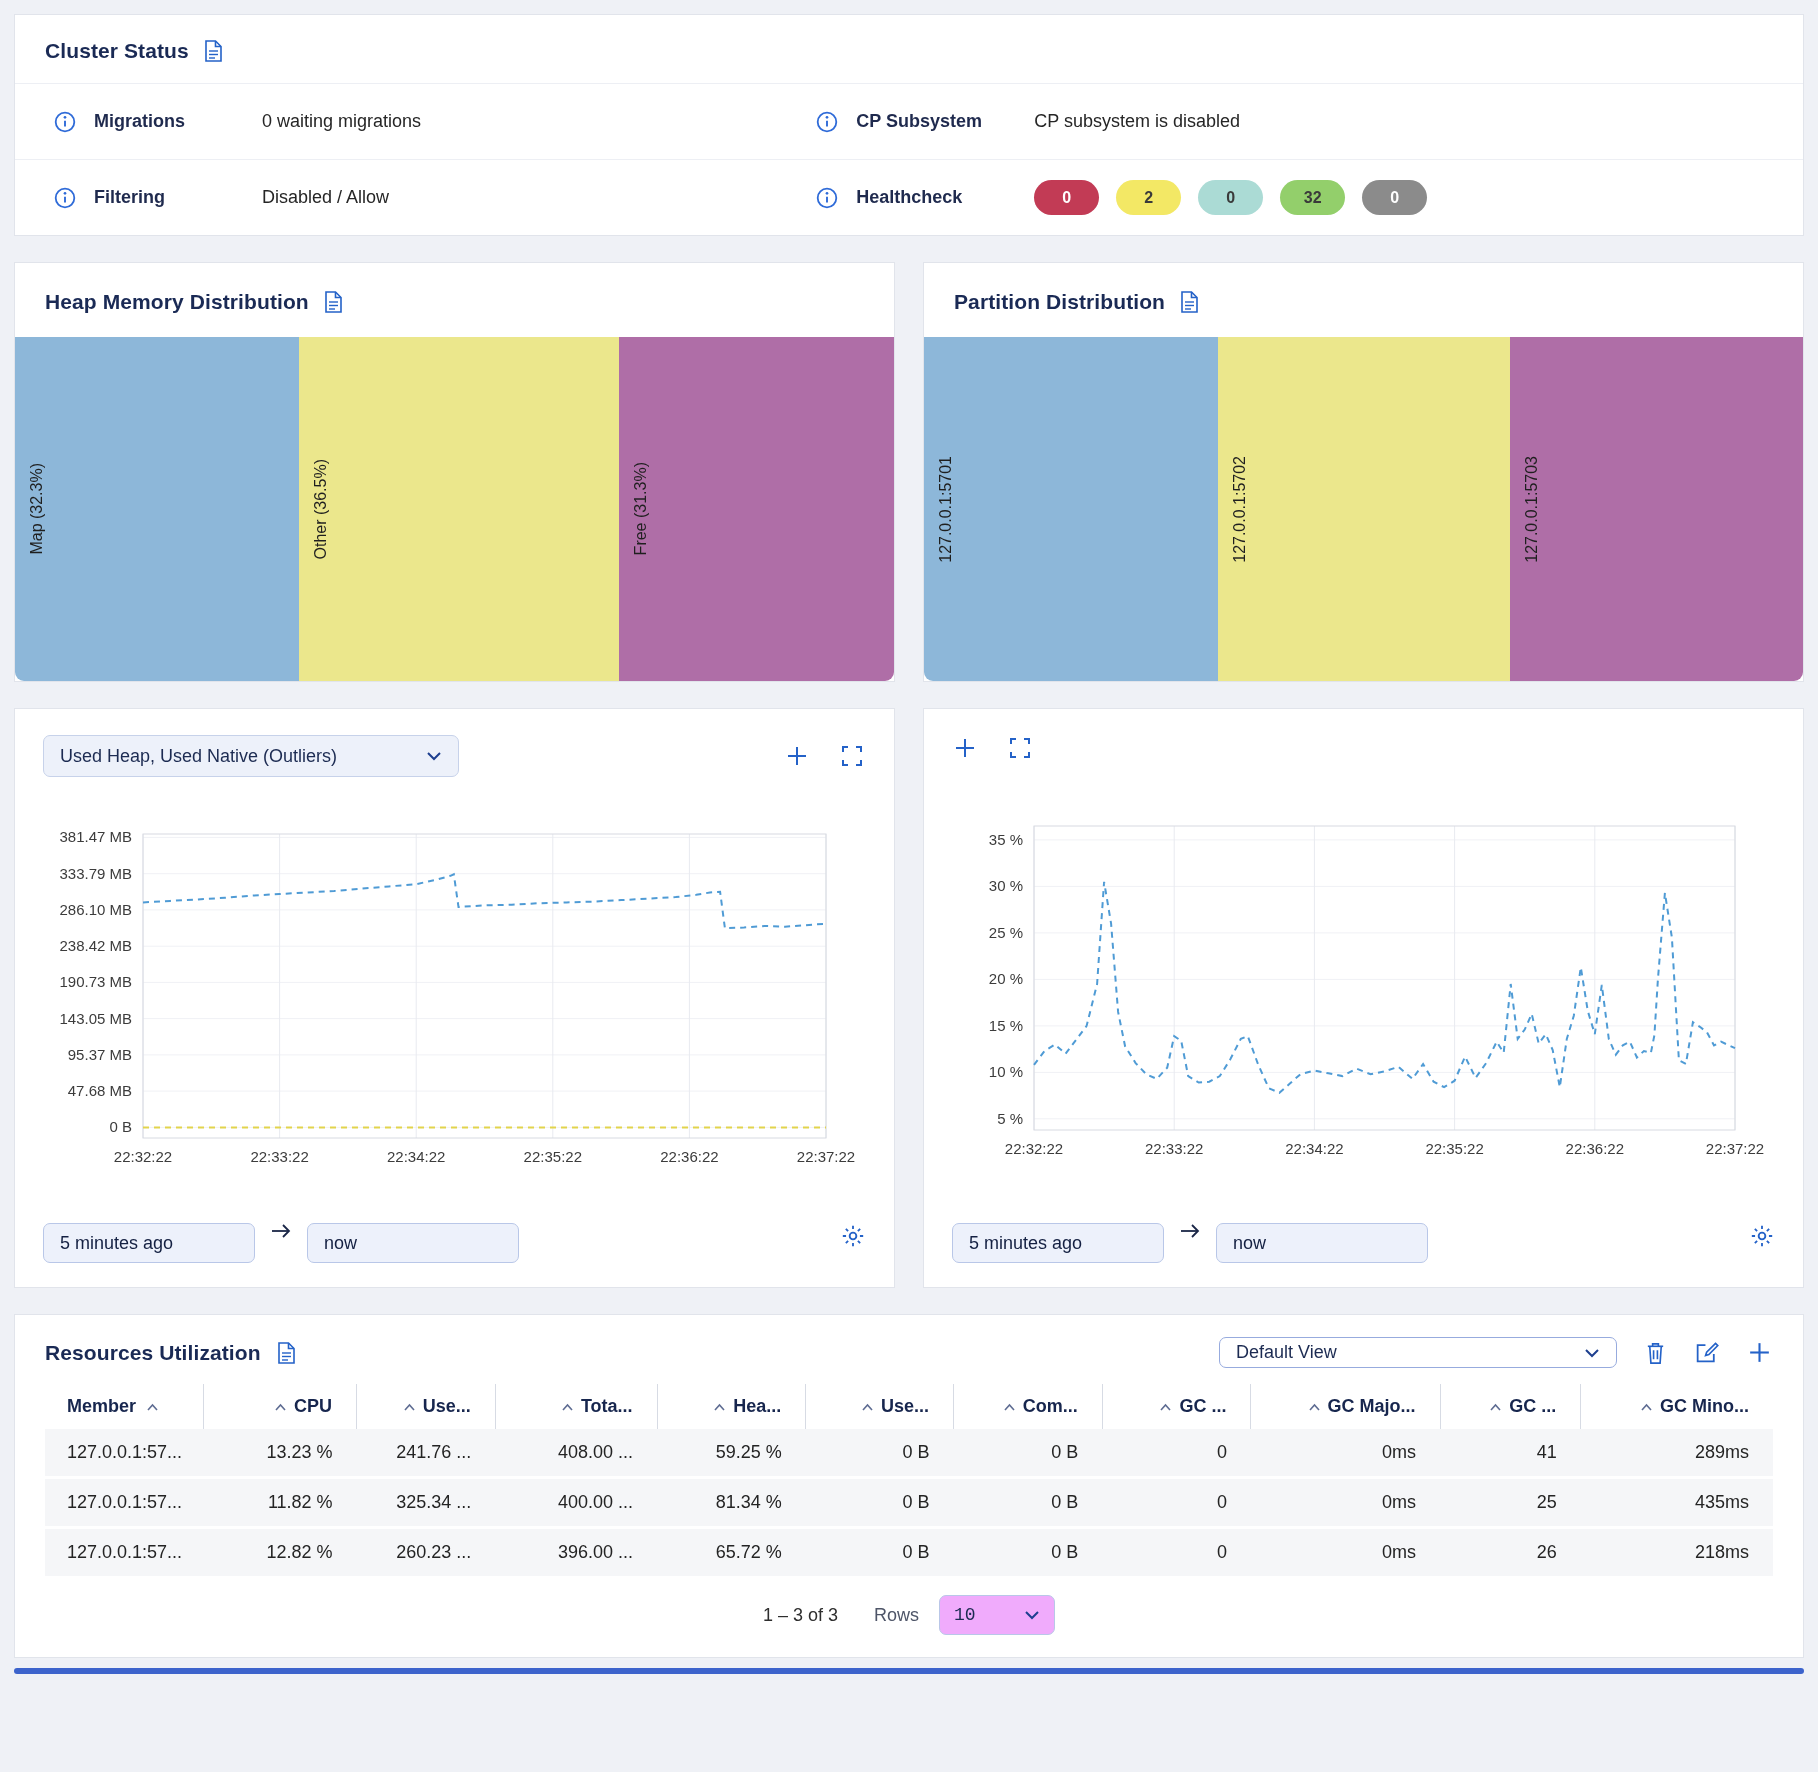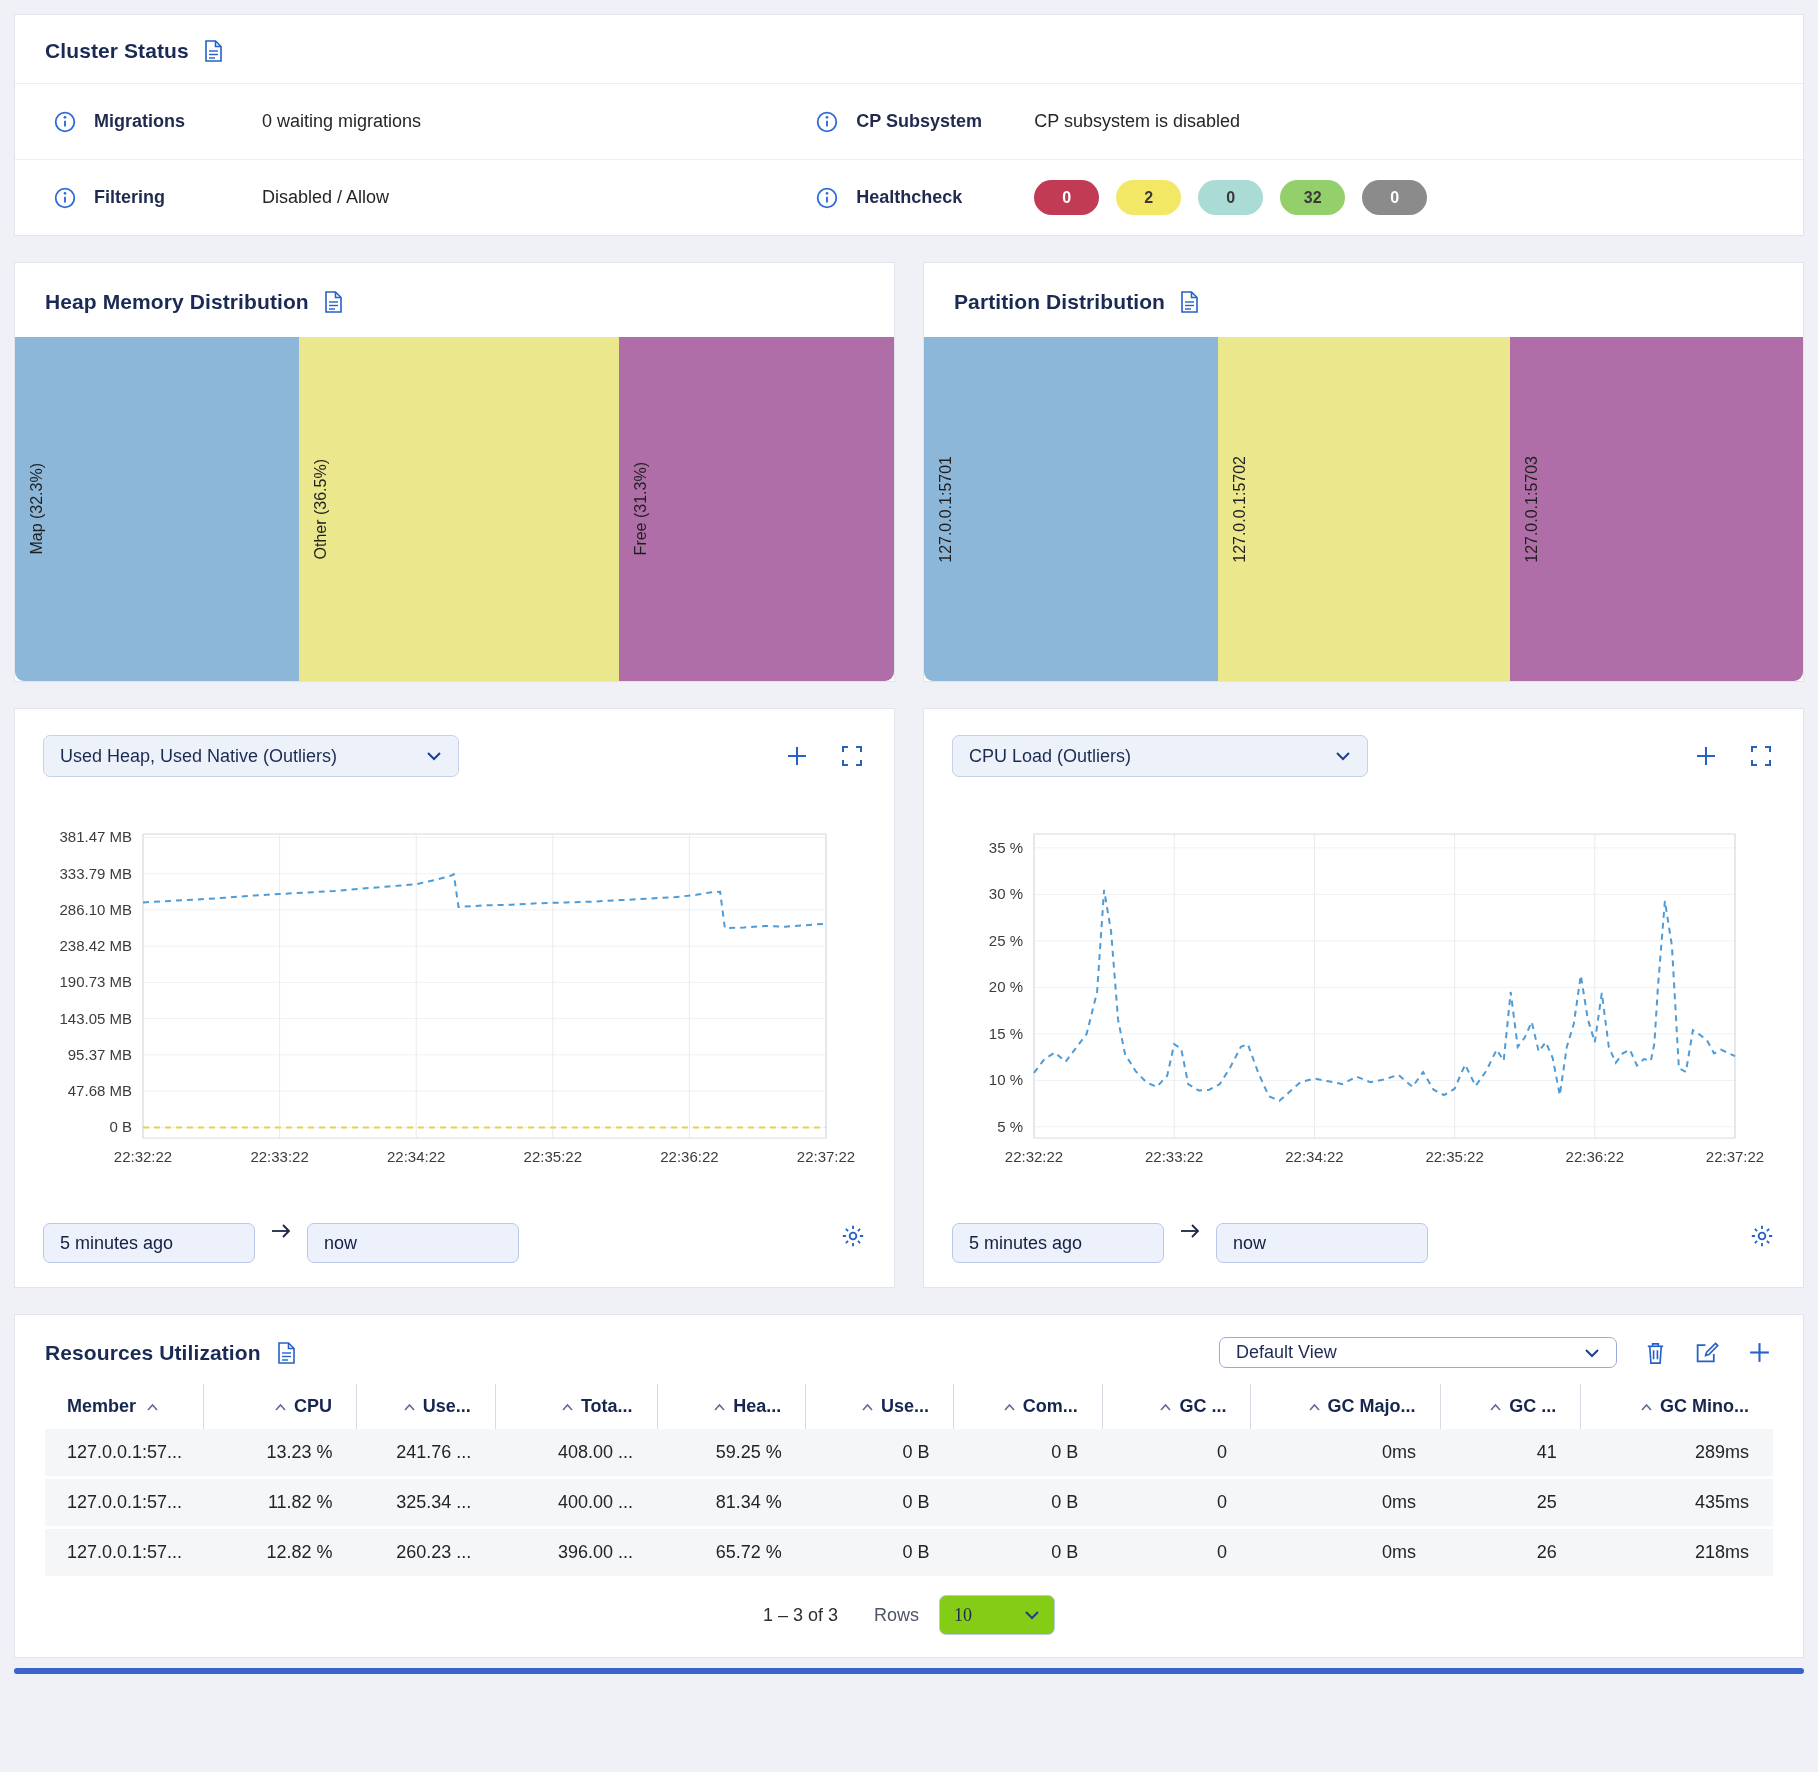--- a/index.html
+++ b/index.html
@@ -55,21 +55,21 @@
   table{width:100%;border-collapse:collapse;margin-top:16px;table-layout:fixed}
   thead th{font-size:18px;font-weight:700;color:#17264e;padding:12px 24px 12px 8px;text-align:right;border-left:1px solid #d7dbe4;white-space:nowrap;overflow:hidden;cursor:pointer}
   thead th:first-child{border-left:none;text-align:left;padding-left:22px}
   tbody td{background:#f5f6f8;font-size:18px;color:#242424;padding:13px 24px 13px 8px;text-align:right;border-bottom:3px solid #fff;white-space:nowrap;overflow:hidden}
   tbody td:first-child{text-align:left;padding-left:22px}
   .caret{vertical-align:middle}
   .caret.before{margin-right:7px}
   .caret.after{margin-left:10px}
   .pagination{display:flex;align-items:center;justify-content:center;gap:20px;padding:16px 0 12px;font-size:18px;color:#2e2e2e}
   .rows-label{color:#4e5568;margin-left:16px}
-  .rows-select{display:inline-flex;align-items:center;justify-content:space-between;background:#84cc16;border:1px solid #b9c7e8;border-radius:7px;height:40px;width:116px;padding:0 14px;font-size:18px;color:#1c2b52;cursor:pointer;font-family:Liberation Serif, serif}
+  .rows-select{display:inline-flex;align-items:center;justify-content:space-between;background:#f0abfc;border:1px solid #b9c7e8;border-radius:7px;height:40px;width:116px;padding:0 14px;font-size:18px;color:#1c2b52;cursor:pointer;font-family:Liberation Mono, monospace}
 
   .footer-bar{height:6px;border-radius:3px;margin-top:10px}
 
   svg text{font-family:"Liberation Sans",sans-serif}
 </style>
 </head>
 <body>
 
 <section class="card">
   <div class="cs-header title-wrap">
@@ -271,26 +271,20 @@
         <svg width="26" height="26" viewBox="0 0 24 24" fill="none" stroke="#2462c8" stroke-width="1.7">
             <circle cx="12" cy="12" r="3.1"></circle>
             <path d="M12 2.6 v3 M12 18.4 v3 M2.6 12 h3 M18.4 12 h3 M5.4 5.4 l2.1 2.1 M16.5 16.5 l2.1 2.1 M18.6 5.4 l-2.1 2.1 M7.5 16.5 l-2.1 2.1"></path>
           </svg>
       </button>
     </div>
   </section>
 
   <section class="card chart-card">
     <div class="chart-top">
-      <button class="selectbox">
-        <span>CPU Load (Outliers)</span>
-        <svg width="16" height="10" viewBox="0 0 16 10">
-            <polyline points="2,2 8,8 14,2" fill="none" stroke="#1d3f8f" stroke-width="2"></polyline>
-          </svg>
-      </button>
       <div class="chart-icons">
         <button class="icon-btn">
           <svg width="26" height="26" viewBox="0 0 26 26">
               <line x1="13" y1="4" x2="13" y2="22" stroke="#2462c8" stroke-width="2"></line>
               <line x1="4" y1="13" x2="22" y2="13" stroke="#2462c8" stroke-width="2"></line>
             </svg>
         </button>
         <button class="icon-btn">
           <svg width="24" height="24" viewBox="0 0 24 24" fill="none" stroke="#2462c8" stroke-width="2">
               <path d="M3 8 V3 H8"></path>

